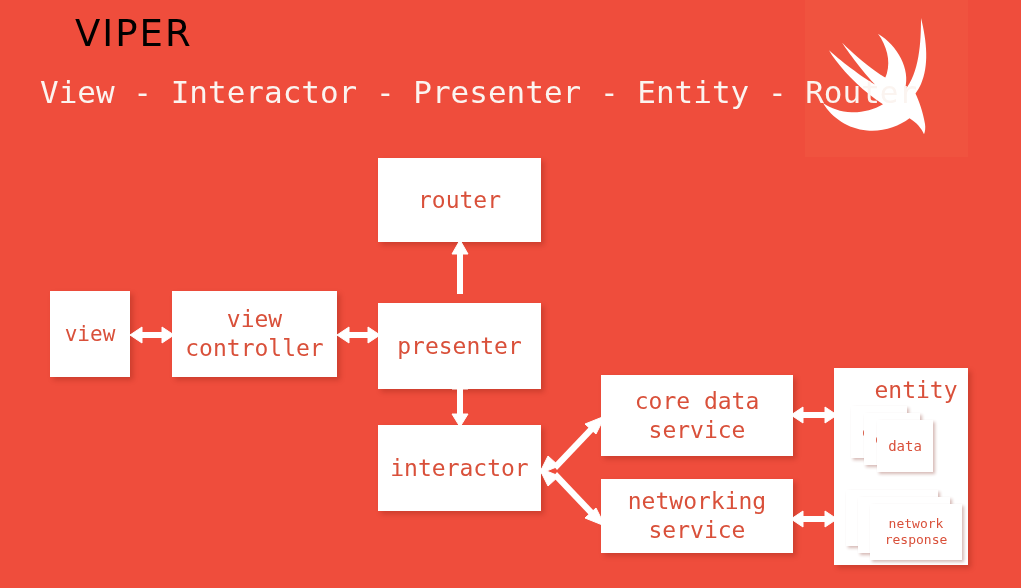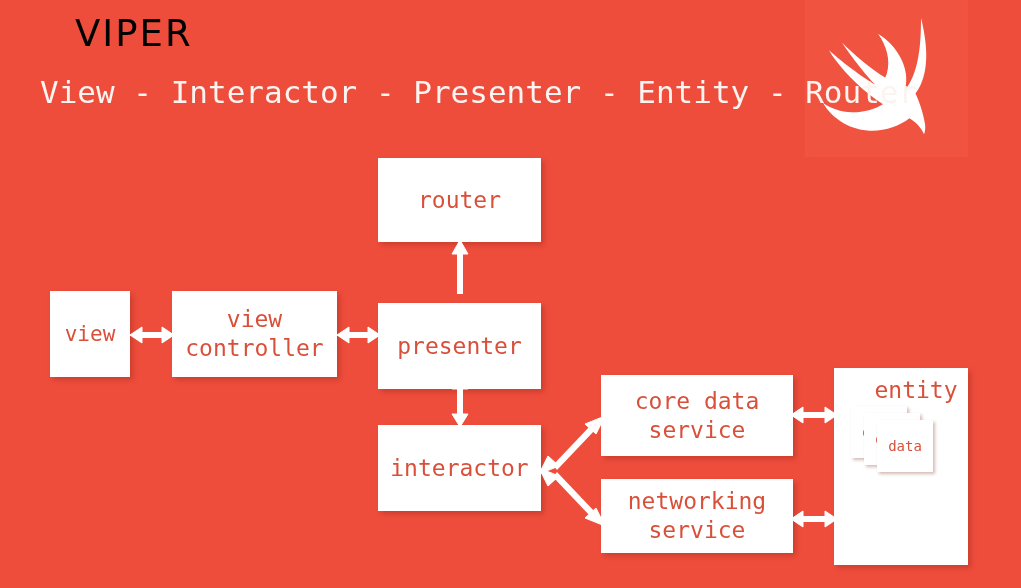--- a/index.html
+++ b/index.html
@@ -212,20 +212,28 @@
 
   <div id="entity-panel">
     <div id="entity-title">entity</div>
 
     <div class="card-stack" id="stack-data">
       <div class="card c0">data</div>
       <div class="card c1">data</div>
       <div class="card c2">data</div>
     </div>
 
+    <div class="card-stack" id="stack-net">
+      <div class="card c0">network
+response</div>
+      <div class="card c1">network
+response</div>
+      <div class="card c2">network
+response</div>
+    </div>
   </div>
 
   <svg class="arrow-svg" id="arr-view-vc" viewBox="0 0 44 30" xmlns="http://www.w3.org/2000/svg">
     <g fill="#ffffff">
       <rect x="9" y="12" width="26" height="6"></rect>
       <path d="M0,15 L12,7 L12,23 Z"></path>
       <path d="M44,15 L32,7 L32,23 Z"></path>
     </g>
   </svg>
 

